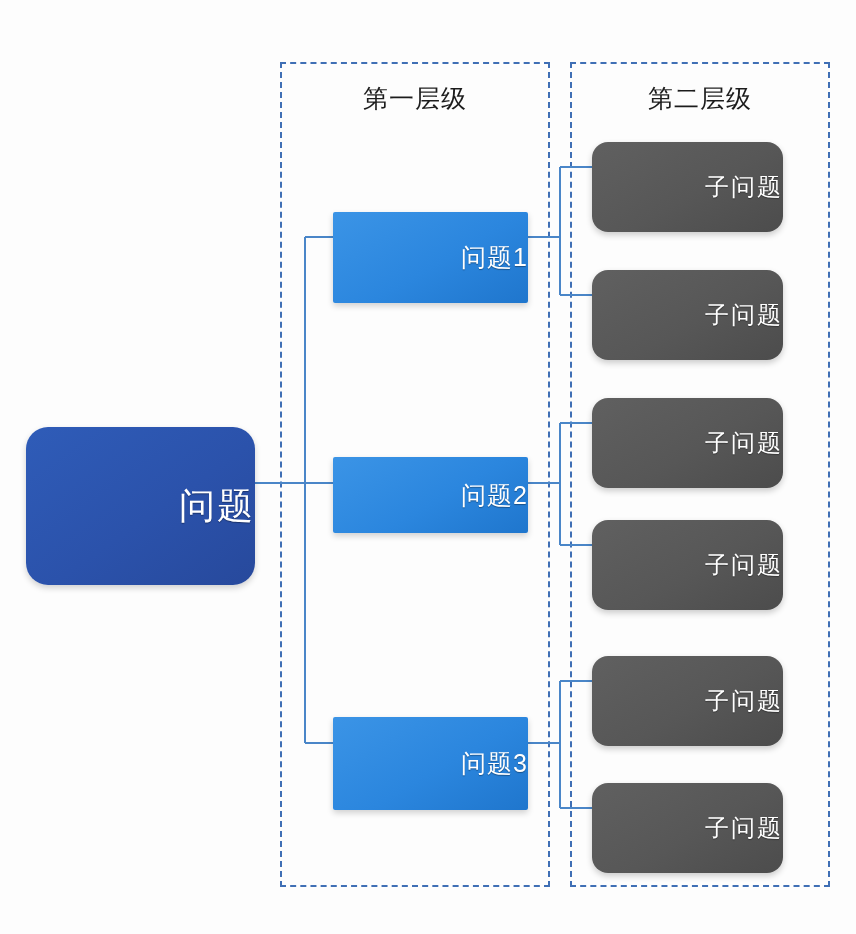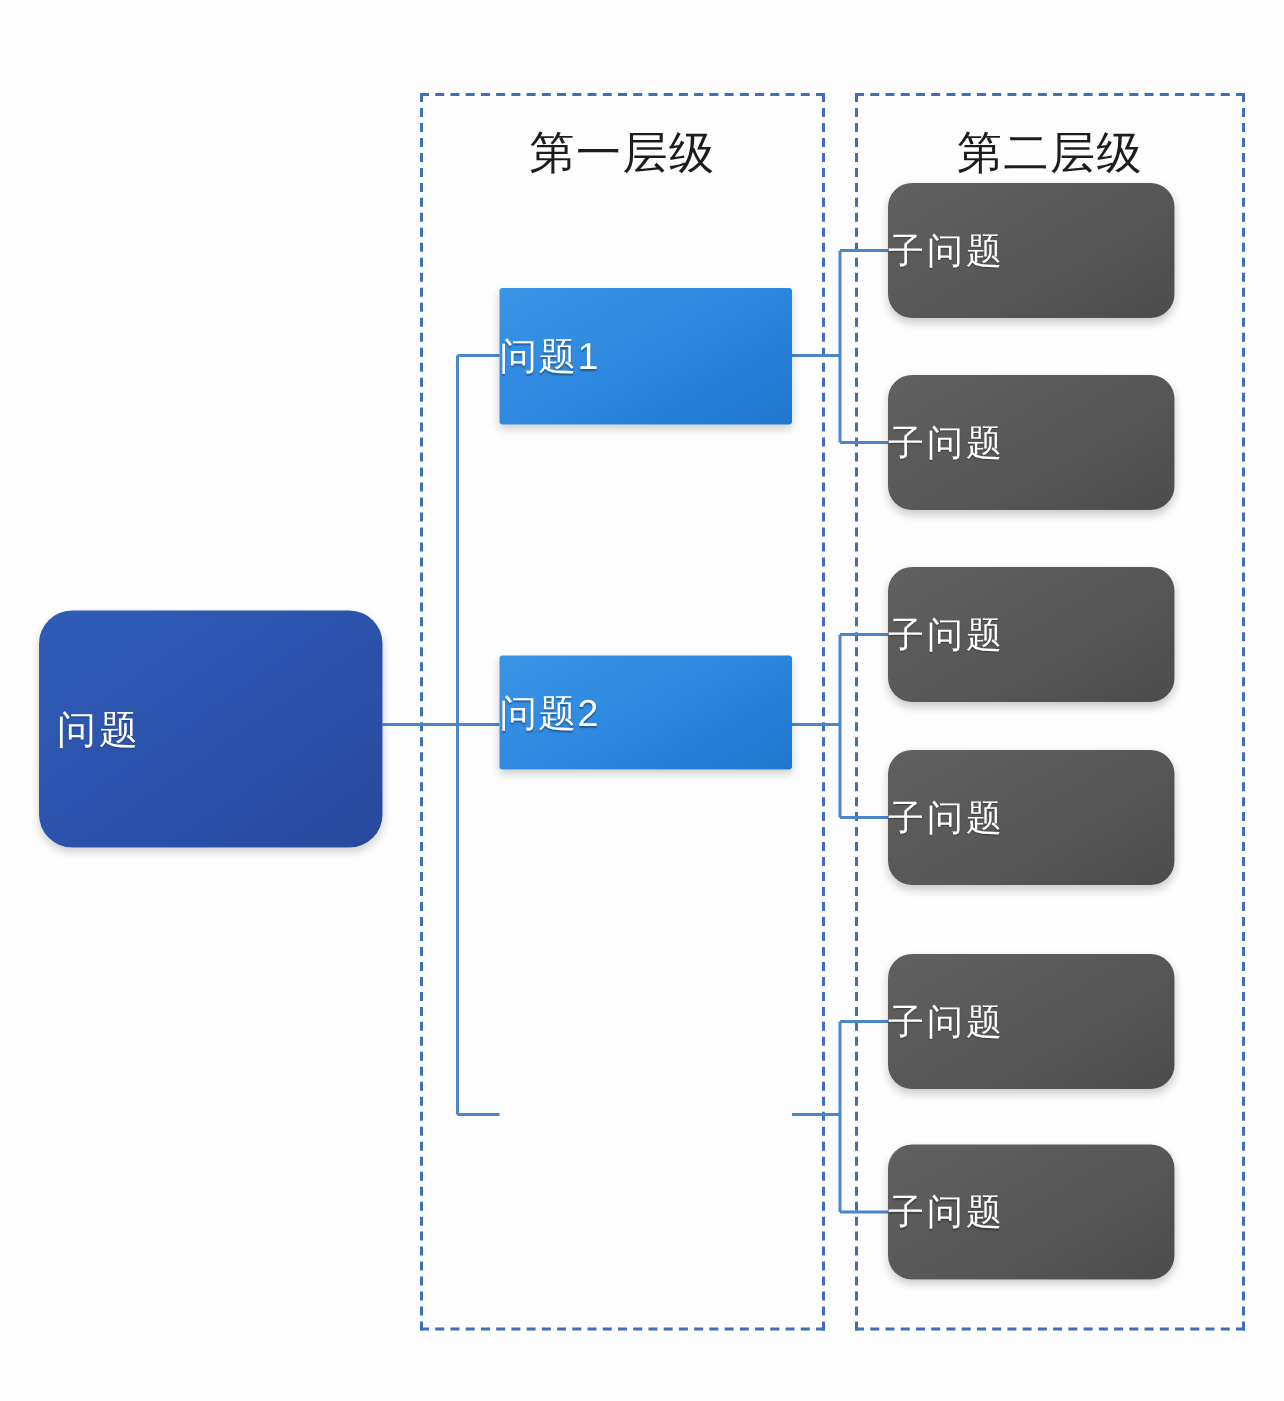--- a/index.html
+++ b/index.html
@@ -24,43 +24,44 @@
     border: 2px dashed #3f6fb5;
     background: transparent;
     box-sizing: border-box;
   }
   .level-title {
     position: absolute;
     top: 18px;
     left: 0;
     width: 100%;
     text-align: center;
-    font-size: 30px;
+    font-size: 25px;
     color: #1c1c1c;
     font-family: "Liberation Serif", serif;
     letter-spacing: 1px;
     white-space: nowrap;
   }
 
   
   .node {
     position: absolute;
     box-sizing: border-box;
     display: flex;
     align-items: center;
-    justify-content: flex-start;
+    justify-content: flex-end;
     color: #ffffff;
     text-shadow: 0 1px 1px rgba(0,0,0,0.35);
     white-space: nowrap;
+    margin-top: 20px;
   }
 
   .node-root {
     background: linear-gradient(145deg, #2f5cb8 0%, #2b52ab 55%, #27499c 100%);
     border-radius: 22px;
-    font-size: 26px;
+    font-size: 36px;
     box-shadow: 0 3px 6px rgba(0,0,0,0.18);
     letter-spacing: 2px;
     padding-left: 12px;
   }
 
   .node-l1 {
     background: linear-gradient(150deg, #3b94e6 0%, #2b86de 55%, #1f76cd 100%);
     border-radius: 2px;
     font-size: 25px;
     box-shadow: 0 3px 6px rgba(0,0,0,0.18);
@@ -132,20 +133,23 @@
   <div class="node node-root" style="left:26px; top:407px; width:229px; height:158px;">
     <span>问题</span>
   </div>
 
   <div class="node node-l1" style="left:333px; top:192px; width:195px; height:91px;">
     <span>问题1</span>
   </div>
   <div class="node node-l1" style="left:333px; top:437px; width:195px; height:76px;">
     <span>问题2</span>
   </div>
+  <div class="node node-l1" style="left:333px; top:697px; width:195px; height:93px;">
+    <span>问题3</span>
+  </div>
 
   <div class="node node-l2" style="left:592px; top:122px; width:191px; height:90px;">
     <span>子问题</span>
   </div>
   <div class="node node-l2" style="left:592px; top:250px; width:191px; height:90px;">
     <span>子问题</span>
   </div>
   <div class="node node-l2" style="left:592px; top:378px; width:191px; height:90px;">
     <span>子问题</span>
   </div>

